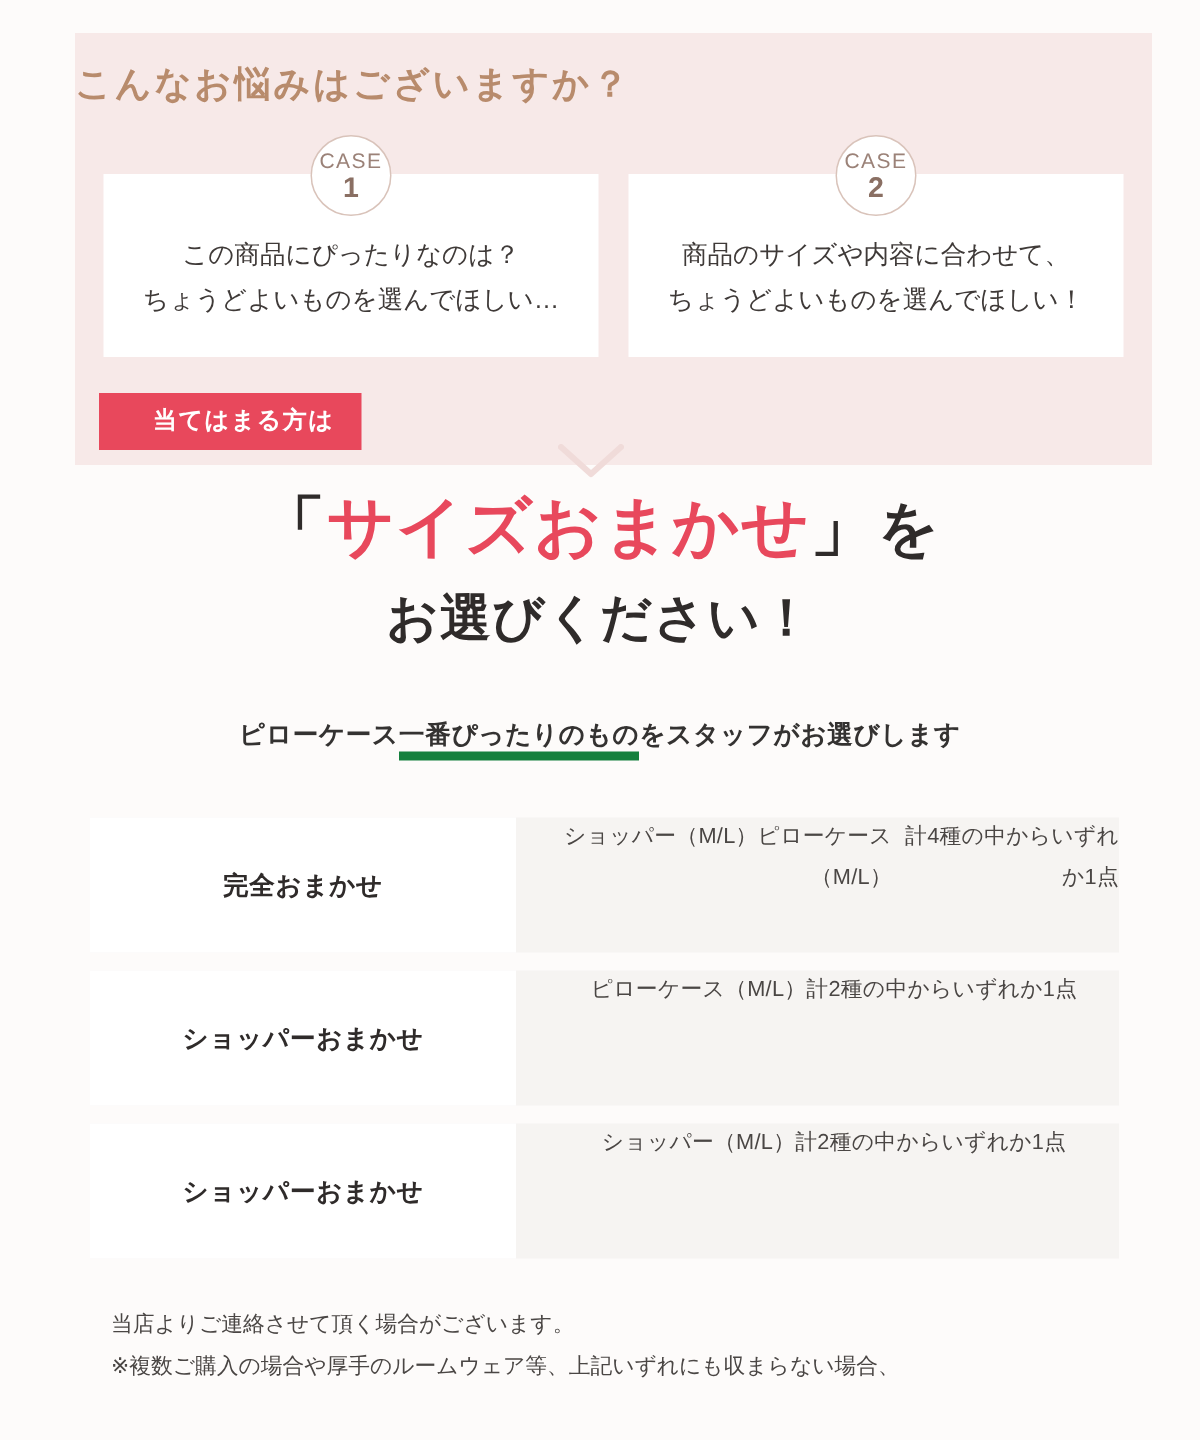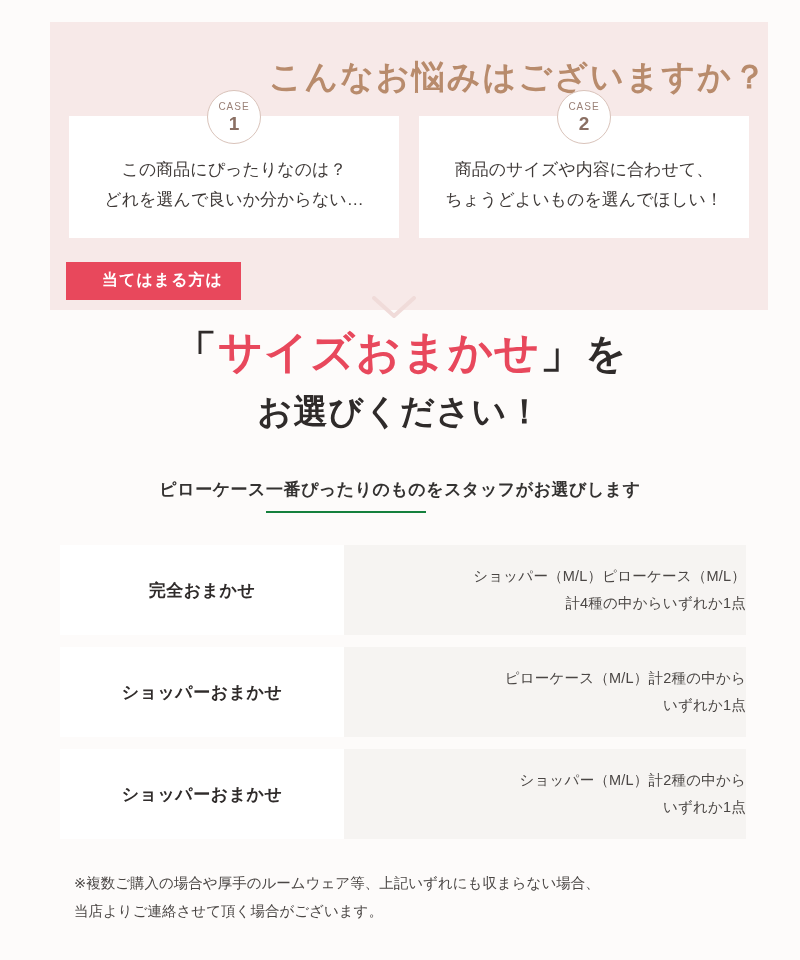--- a/index.html
+++ b/index.html
@@ -29,24 +29,24 @@
     top: 22px;
     width: 718px;
     height: 288px;
     background: #f7e9e8;
     box-sizing: border-box;
   }
 
   .worry-title {
     position: absolute;
     left: 0;
-    top: 33px;
+    top: 18px;
     width: 100%;
-    text-align: right;
-    font-size: 33px;
+    text-align: left;
+    font-size: 24px;
     font-weight: bold;
     letter-spacing: 2px;
     color: #b88b6c;
   }
 
   .case-row {
     position: absolute;
     left: 0;
     top: 94px;
     width: 100%;
@@ -78,21 +78,21 @@
     border-radius: 50%;
     background: #ffffff;
     border: 1px solid #d9c3ba;
     display: flex;
     flex-direction: column;
     align-items: center;
     justify-content: center;
     line-height: 1;
   }
   .case-badge .case-word {
-    font-size: 10px;
+    font-size: 14px;
     letter-spacing: 1px;
     color: #9b8278;
     margin-bottom: 2px;
   }
   .case-badge .case-num {
     font-size: 19px;
     font-weight: bold;
     color: #8a6f63;
   }
 
@@ -164,22 +164,22 @@
     left: 0;
     top: 478px;
     width: 100%;
     text-align: center;
     font-size: 17px;
     font-weight: bold;
     color: #343231;
     letter-spacing: 0.5px;
   }
   .lead .underline {
-    border-bottom: 2px solid #15803d;
-    padding-bottom: 12px;
+    border-bottom: 6px solid #15803d;
+    padding-bottom: 2px;
   }
 
   
   .options {
     position: absolute;
     left: 60px;
     top: 545px;
     width: 686px;
     text-align: right;
   }
@@ -197,21 +197,21 @@
     align-items: center;
     justify-content: center;
     font-size: 17px;
     font-weight: bold;
     color: #2f2b2a;
     letter-spacing: 0.5px;
   }
   .option-desc {
     flex: 1;
     display: flex;
-    flex-direction: column;
+    flex-direction: row;
     justify-content: center;
     padding-left: 22px;
     font-size: 14.5px;
     line-height: 1.85;
     color: #4a4644;
     letter-spacing: 0.2px;
   }
 
   
   .note {
@@ -234,21 +234,21 @@
     <div class="worry-title">こんなお悩みはございますか？</div>
 
     <div class="case-row">
 
       <div class="case-card">
         <div class="case-badge">
           <div class="case-word">CASE</div>
           <div class="case-num">1</div>
         </div>
         <div class="case-line">この商品にぴったりなのは？</div>
-        <div class="case-line">どれを選んで良いか分からない…</div>
+        <div class="case-line">ちょうどよいものを選んでほしい…</div>
       </div>
 
       <div class="case-card">
         <div class="case-badge">
           <div class="case-word">CASE</div>
           <div class="case-num">2</div>
         </div>
         <div class="case-line">商品のサイズや内容に合わせて、</div>
         <div class="case-line">ちょうどよいものを選んでほしい！</div>
       </div>
@@ -293,17 +293,17 @@
       <div class="option-name">ショッパーおまかせ</div>
       <div class="option-desc">
         <div>ショッパー（M/L）計2種の中から</div>
         <div>いずれか1点</div>
       </div>
     </div>
 
   </div>
 
   <div class="note">
+    <div>当店よりご連絡させて頂く場合がございます。</div>
     <div>※複数ご購入の場合や厚手のルームウェア等、上記いずれにも収まらない場合、</div>
-    <div>当店よりご連絡させて頂く場合がございます。</div>
   </div>
 
 </div>
 
 </body></html>

